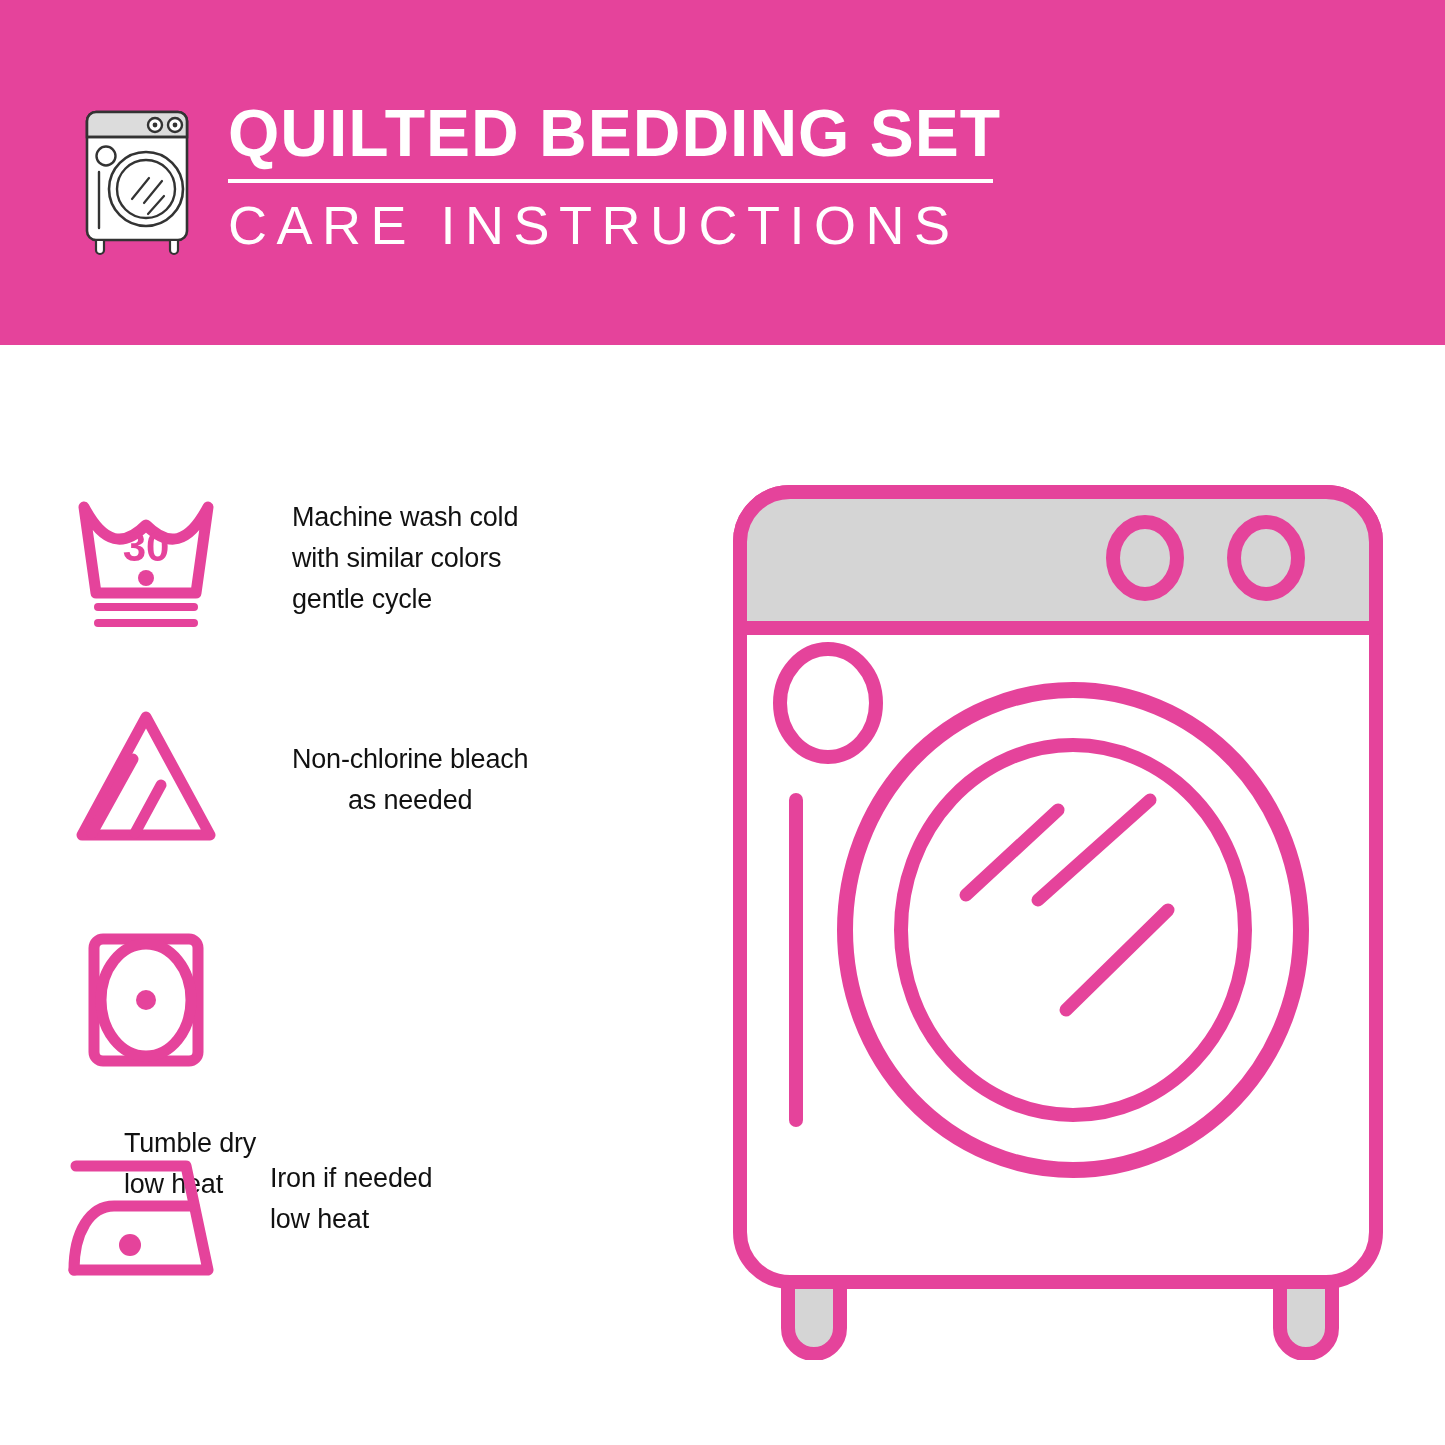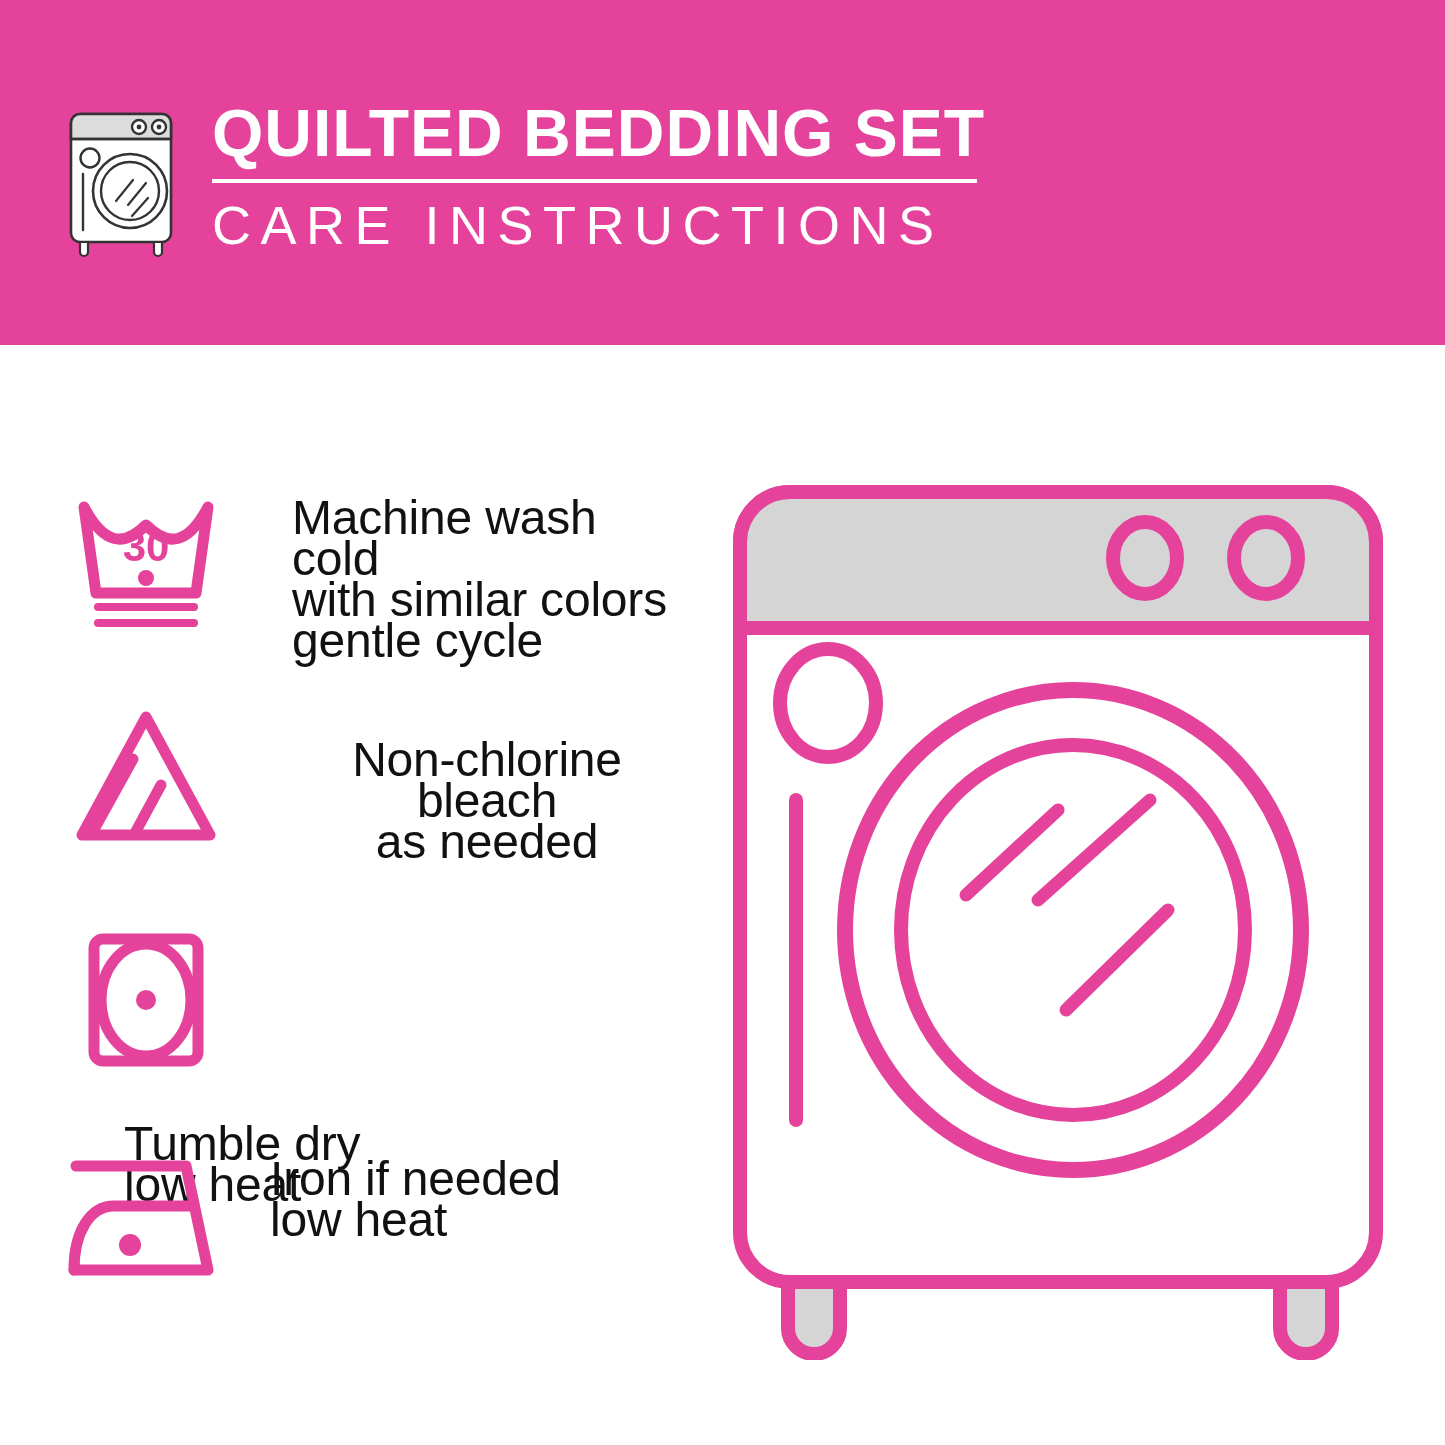--- a/index.html
+++ b/index.html
@@ -19,24 +19,24 @@
   .banner {
     position: absolute;
     left: 0;
     top: 0;
     width: 1445px;
     height: 345px;
     background: #E5439B;
   }
   .banner-inner {
     position: absolute;
-    left: 62px;
+    left: 78px;
     top: 98px;
     display: flex;
-    align-items: flex-end;
+    align-items: flex-start;
   }
   .banner-logo {
     width: 126px;
     height: 152px;
     flex: 0 0 auto;
     margin-top: 6px;
   }
   .banner-text {
     margin-left: 22px;
     display: flex;
@@ -104,21 +104,21 @@
   .care-icon {
     width: 168px;
     flex: 0 0 168px;
     display: flex;
     justify-content: center;
     align-items: flex-start;
   }
   .care-label {
     margin-left: 62px;
     font-family: "Liberation Sans", sans-serif;
-    font-size: 48px;
+    font-size: 27px;
     line-height: 41px;
     color: #111111;
     letter-spacing: -0.2px;
     padding-top: 4px;
     white-space: pre-line;
   }
   .care-row.r0 .care-label { padding-top: 12px; }
   .care-row.r1 .care-label { padding-top: 36px; }
   .care-row.r2 .care-label { padding-top: 30px; }
   .care-row.r3 .care-label { padding-top: 18px; margin-left: 40px; }

